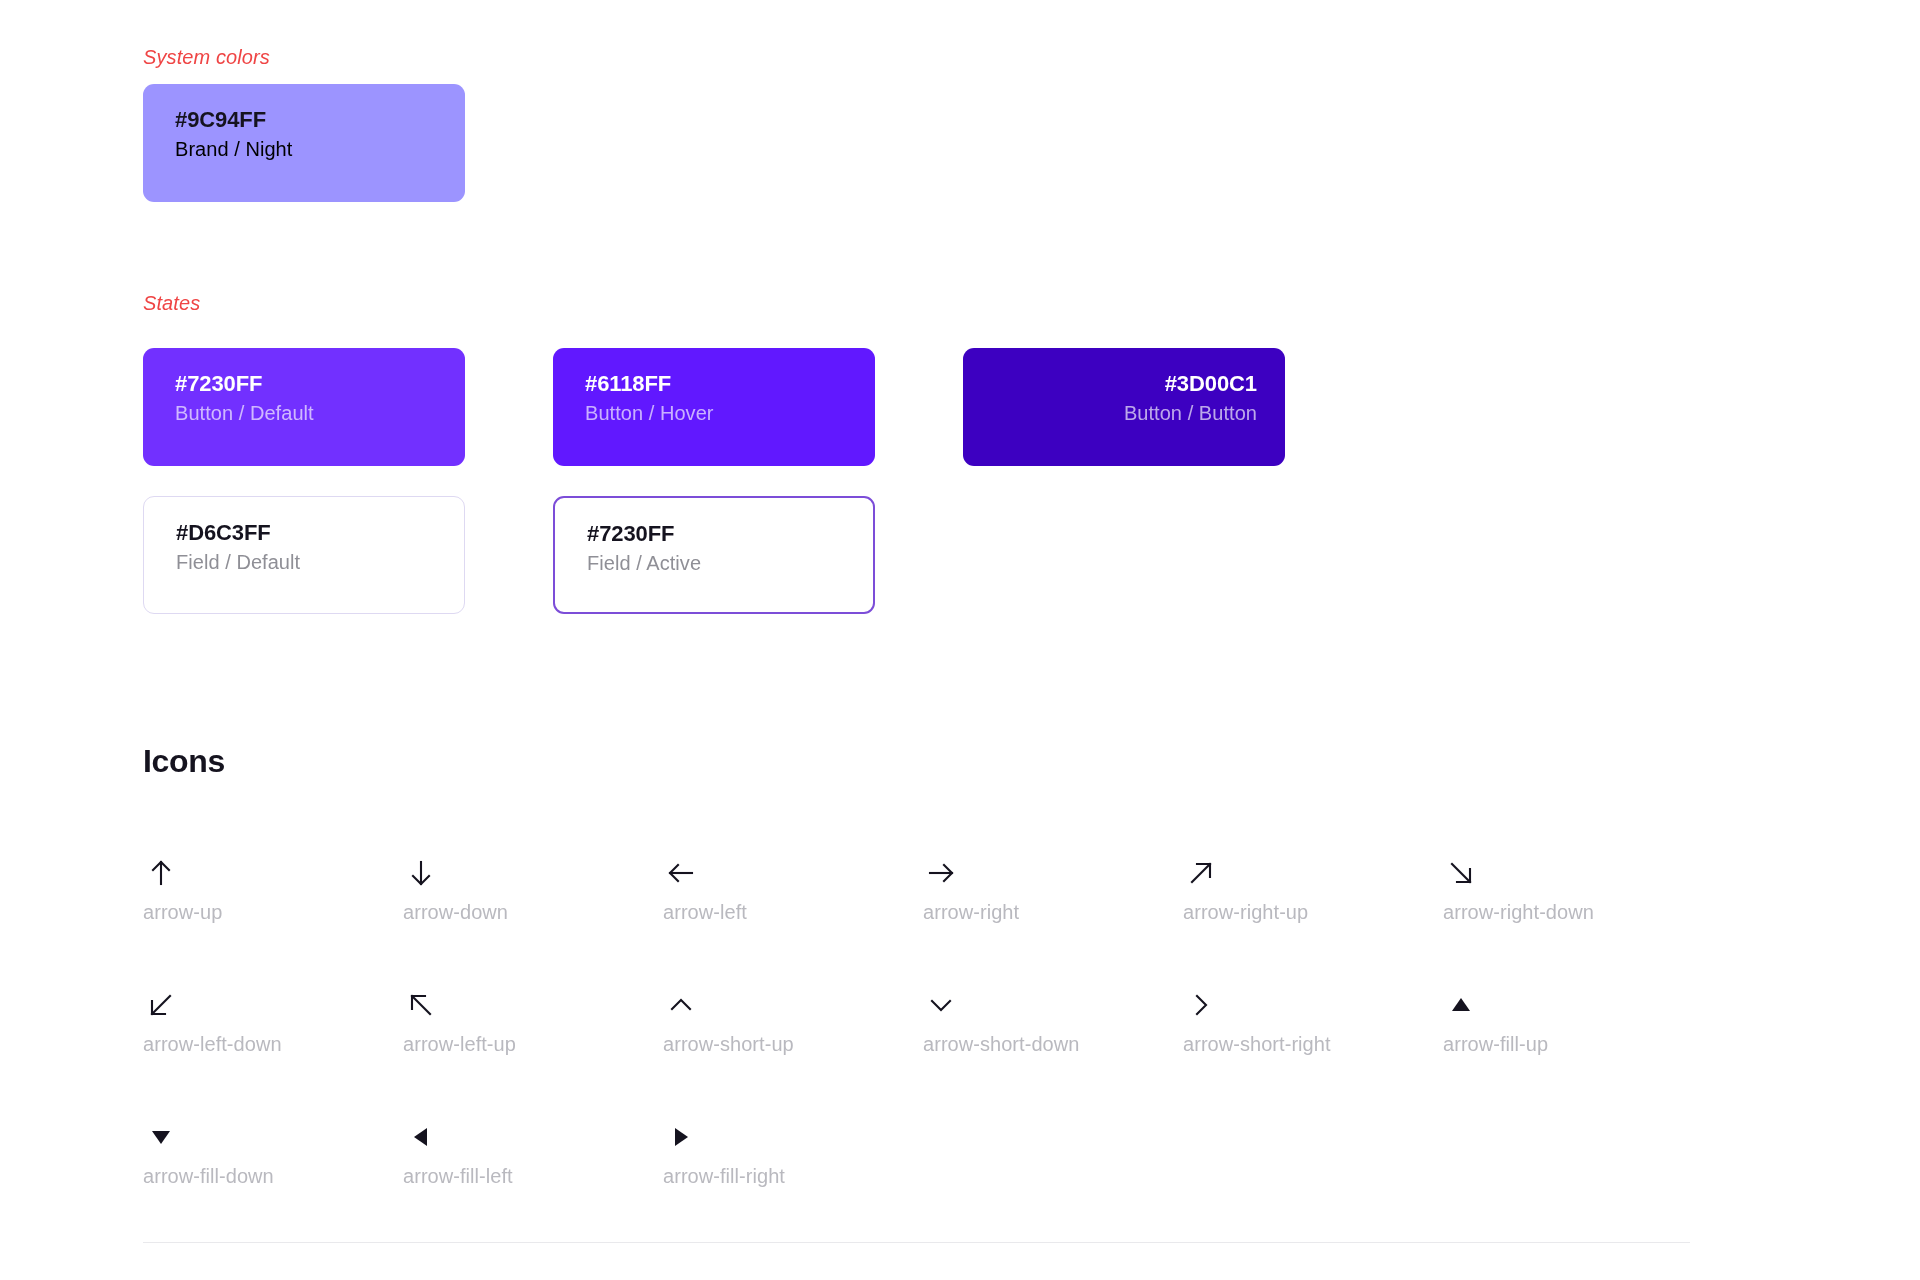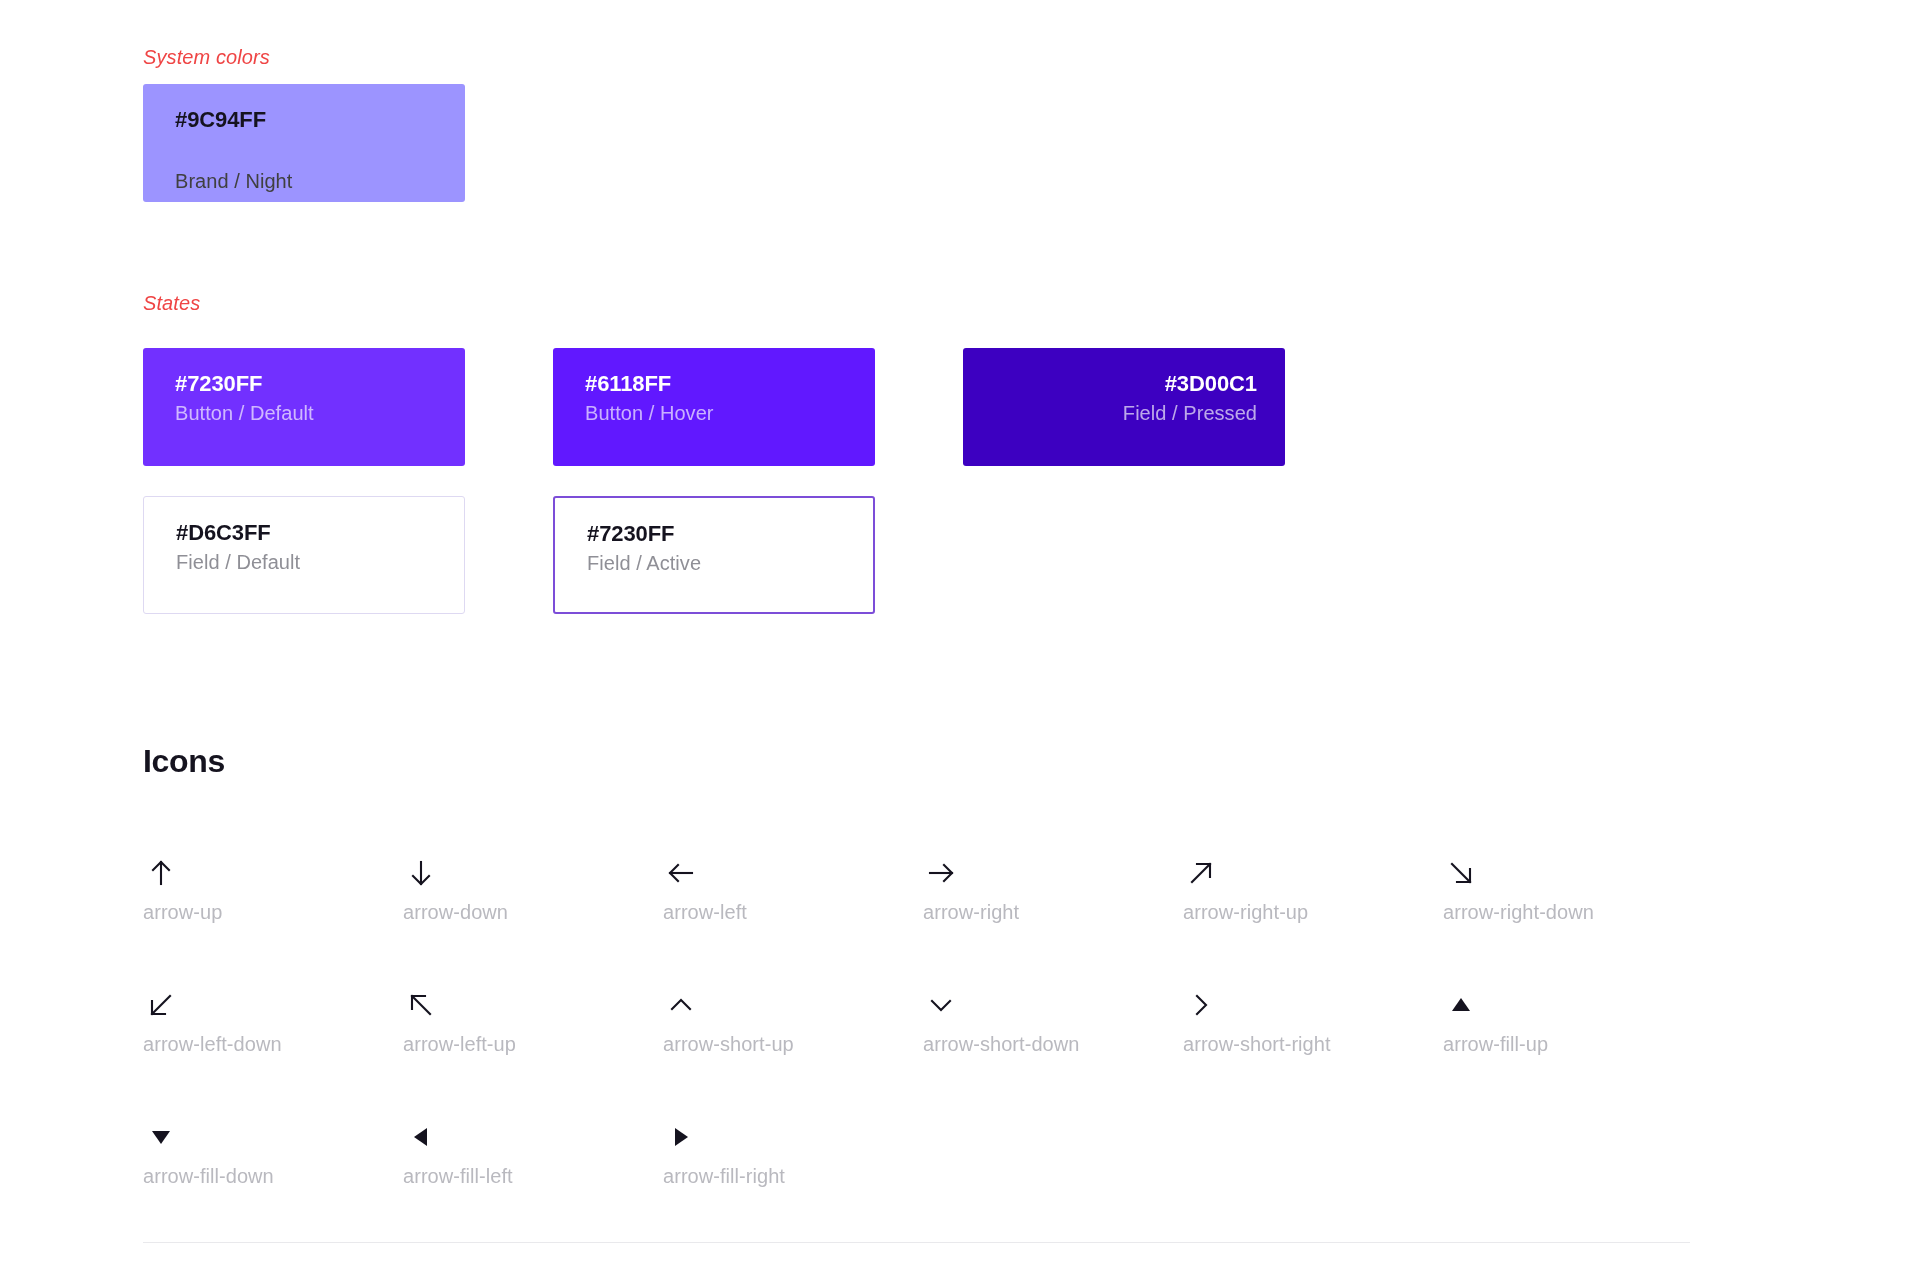--- a/index.html
+++ b/index.html
@@ -32,40 +32,40 @@
     font-style: italic;
   }
   #label-system-colors { top: 46px; }
   #label-states { top: 292px; }
 
   
   .swatch {
     position: absolute;
     width: 322px;
     height: 118px;
-    border-radius: 3px;
+    border-radius: 11px;
     padding: 22px 28px 0 32px;
   }
   .swatch .hex {
     font-size: 22px;
     font-weight: bold;
     line-height: 1.28;
     letter-spacing: -0.1px;
     white-space: nowrap;
   }
   .swatch .name {
     font-size: 20px;
     line-height: 1.5;
     letter-spacing: 0.05px;
     white-space: nowrap;
   }
 
   
   .swatch.light .hex { color: #15131f; }
-  .swatch.light .name { color: #404040; margin-top: 32px; }
+  .swatch.light .name { color: #000000; }
 
   
   .swatch.dark .hex { color: #ffffff; }
   .swatch.dark .name { color: rgba(255,255,255,0.66); }
 
   
   .swatch.outlined {
     background: #ffffff;
     border: 1.5px solid #ded9f2;
   }
@@ -154,21 +154,21 @@
     <div class="name">Button / Default</div>
   </div>
 
   <div class="swatch dark" id="swatch-button-hover" style="background: rgb(97, 24, 255);">
     <div class="hex">#6118FF</div>
     <div class="name">Button / Hover</div>
   </div>
 
   <div class="swatch dark" id="swatch-button-pressed" style="background: rgb(61, 0, 193);">
     <div class="hex">#3D00C1</div>
-    <div class="name">Field / Pressed</div>
+    <div class="name">Button / Button</div>
   </div>
 
   <div class="swatch outlined" id="swatch-field-default" style="border-color: rgb(222, 217, 242);">
     <div class="hex">#D6C3FF</div>
     <div class="name">Field / Default</div>
   </div>
 
   <div class="swatch outlined active" id="swatch-field-active" style="border-color: rgb(124, 77, 216);">
     <div class="hex">#7230FF</div>
     <div class="name">Field / Active</div>

